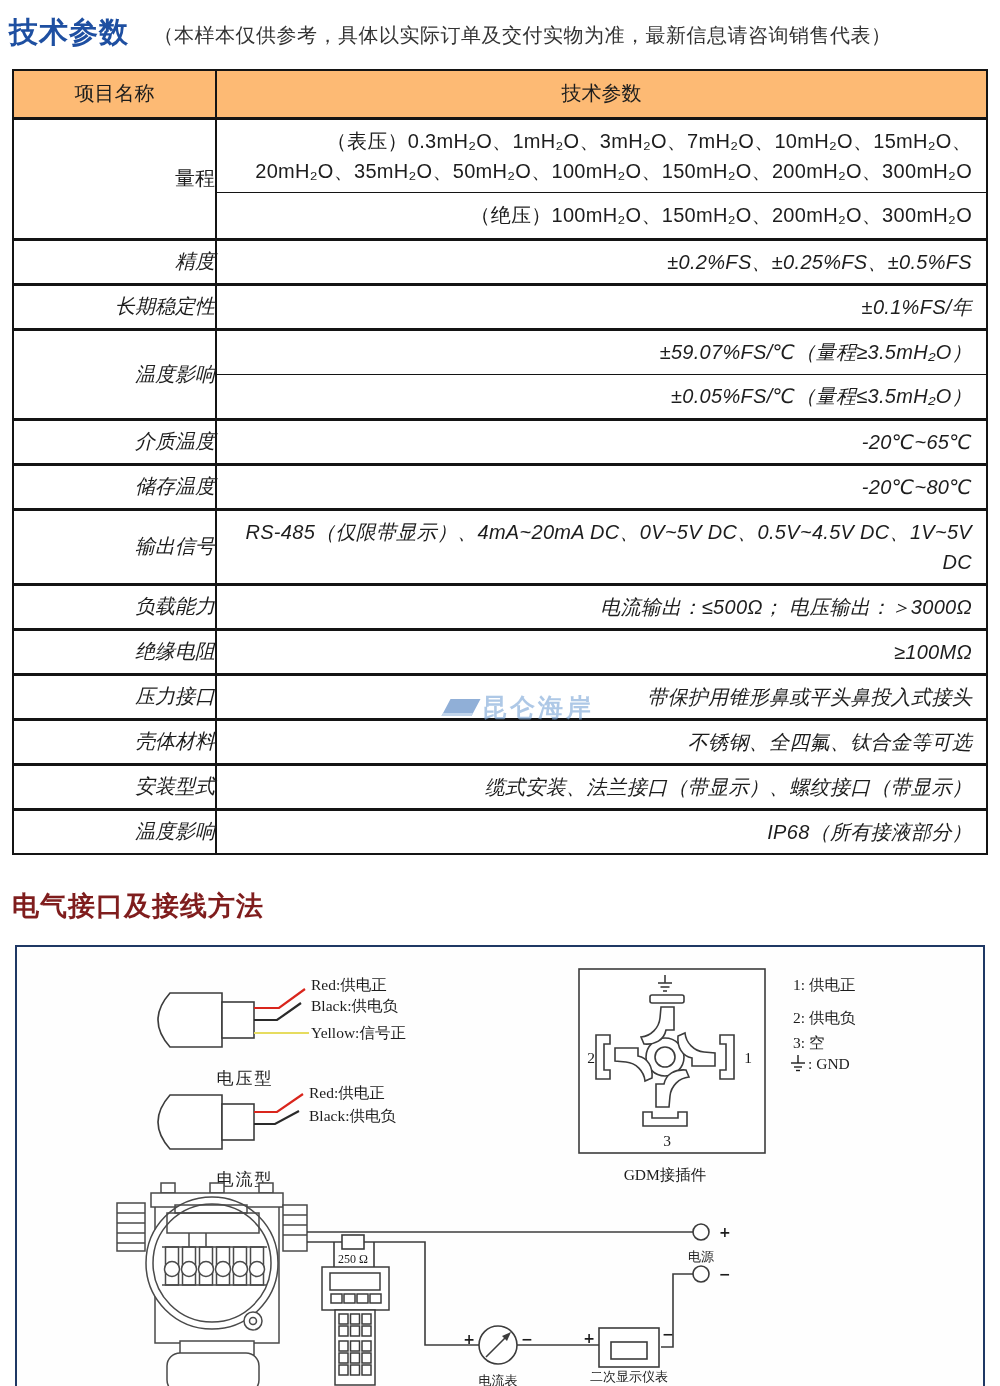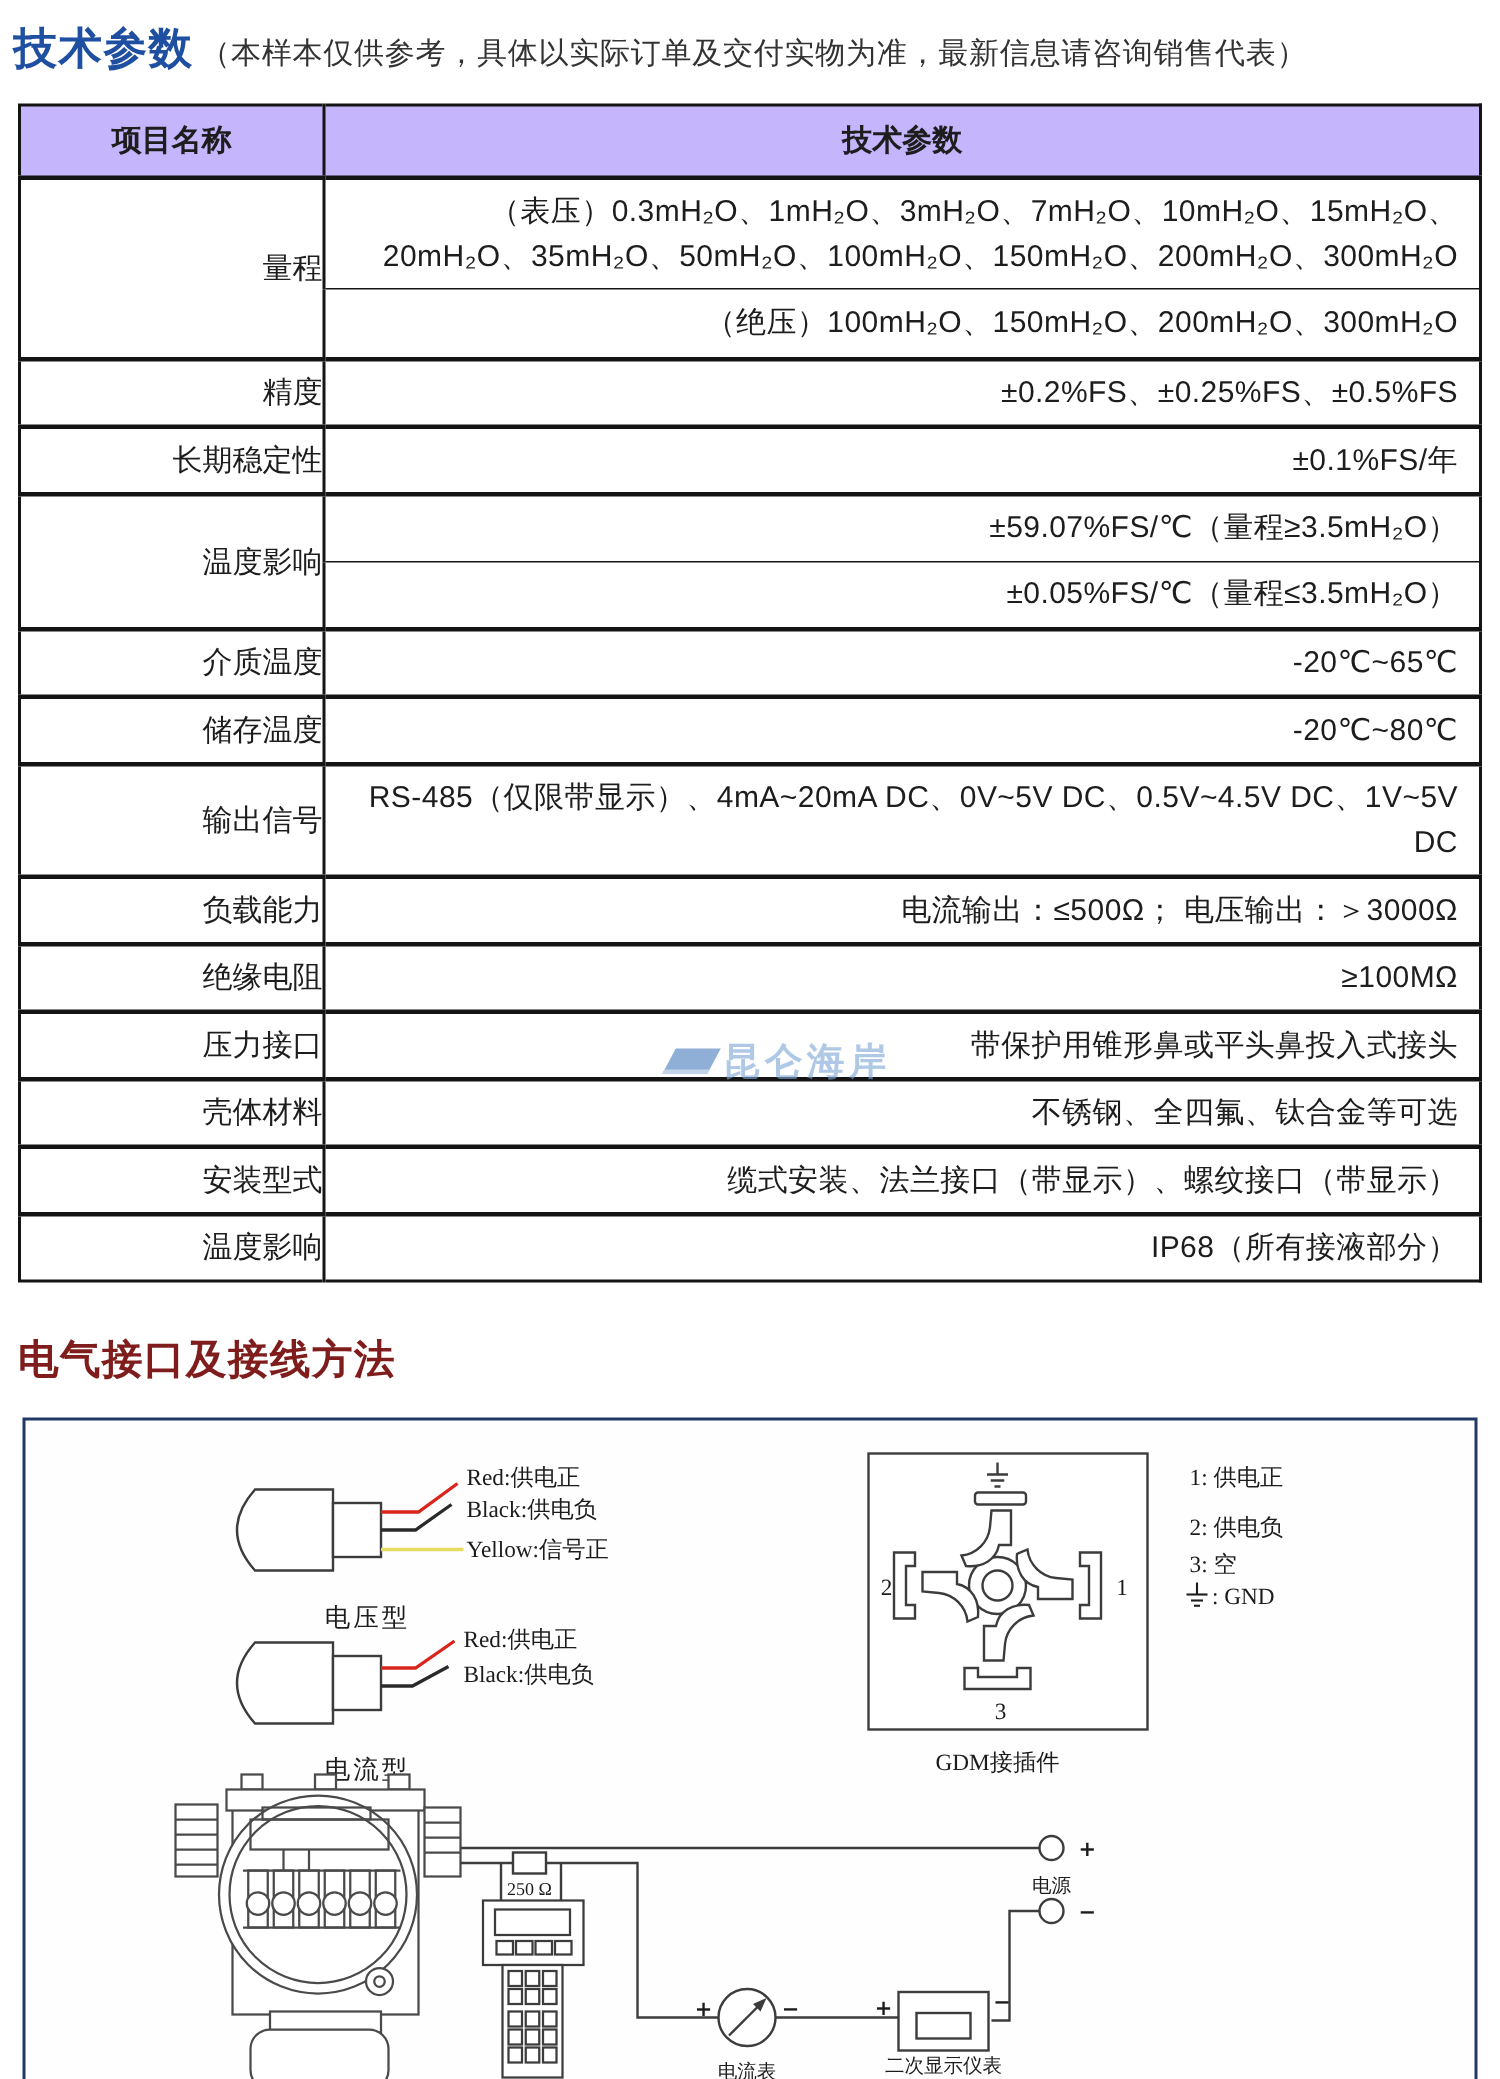--- a/index.html
+++ b/index.html
@@ -12,38 +12,38 @@
   .page { position:relative; width:1000px; height:1386px; overflow:hidden; }
 
   
   .head { padding:13px 0 0 9px; white-space:nowrap; }
   .head .title {
     display:inline-block; font-size:29px; font-weight:bold; color:#1e4fa1;
     letter-spacing:1px; vertical-align:baseline;
   }
   .head .subtitle {
     display:inline-block; font-size:20px; font-weight:500; color:#333;
-    margin-left:0; vertical-align:baseline; letter-spacing:0.5px;
+    margin-left:20px; vertical-align:baseline; letter-spacing:0.5px;
   }
 
   
   .tbl-wrap { position:relative; margin:16px 12px 0 12px; }
   table.spec {
     width:976px; border-collapse:collapse; table-layout:fixed;
     border:2px solid #141414; font-size:20px; color:#1d1d1d;
   }
   table.spec col.c1 { width:203px; }
   table.spec th, table.spec td { border-left:2px solid #141414; vertical-align:middle; }
   table.spec th {
-    background:#c4b5fd; height:48px; font-weight:700; font-size:20px;
+    background:#fdba74; height:48px; font-weight:400; font-size:20px;
     text-align:center; border-bottom:3px solid #141414;
   }
   table.spec td.lab { text-align:right; font-weight:500; }
   table.spec td.val { text-align:right; padding:6px 14px 6px 22px; line-height:30px; letter-spacing:0.3px; }
-  tr.r  td { height:45px; }
+  tr.r  td { height:45px;font-style:italic; }
   tr.r-tall td { height:70px; }
   tr.r-sub2 td { height:47px; }
   tr.major td { border-top:3px solid #141414; }
   tr.sub td   { border-top:1.5px solid #141414; }
 
   
   .watermark {
     position:absolute; left:434px; top:622px; display:flex; align-items:center;
     opacity:0.62; pointer-events:none;
   }

